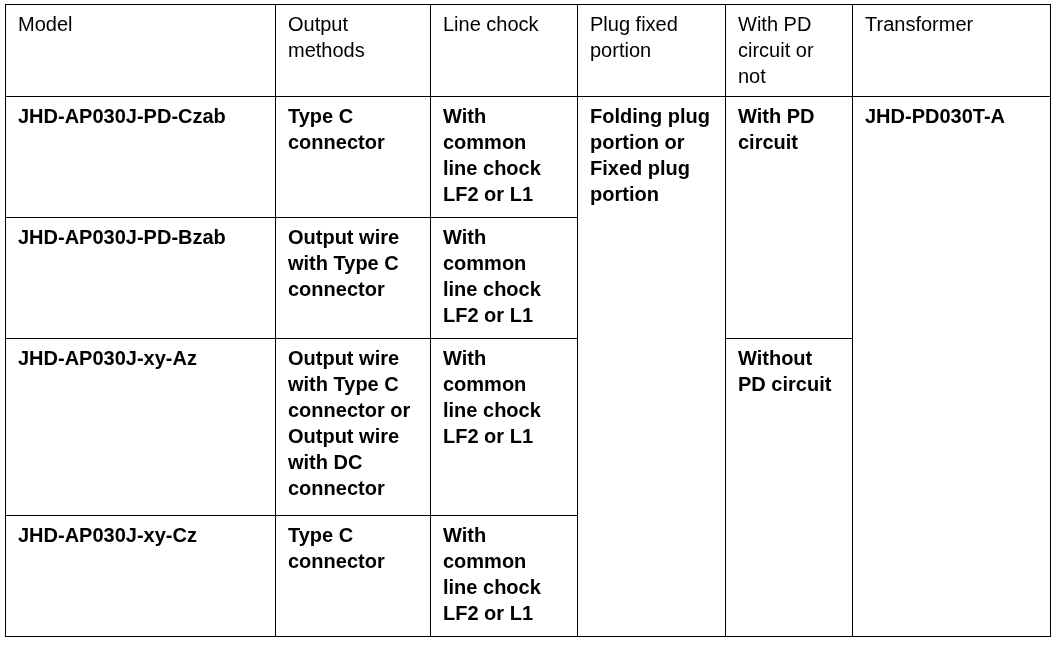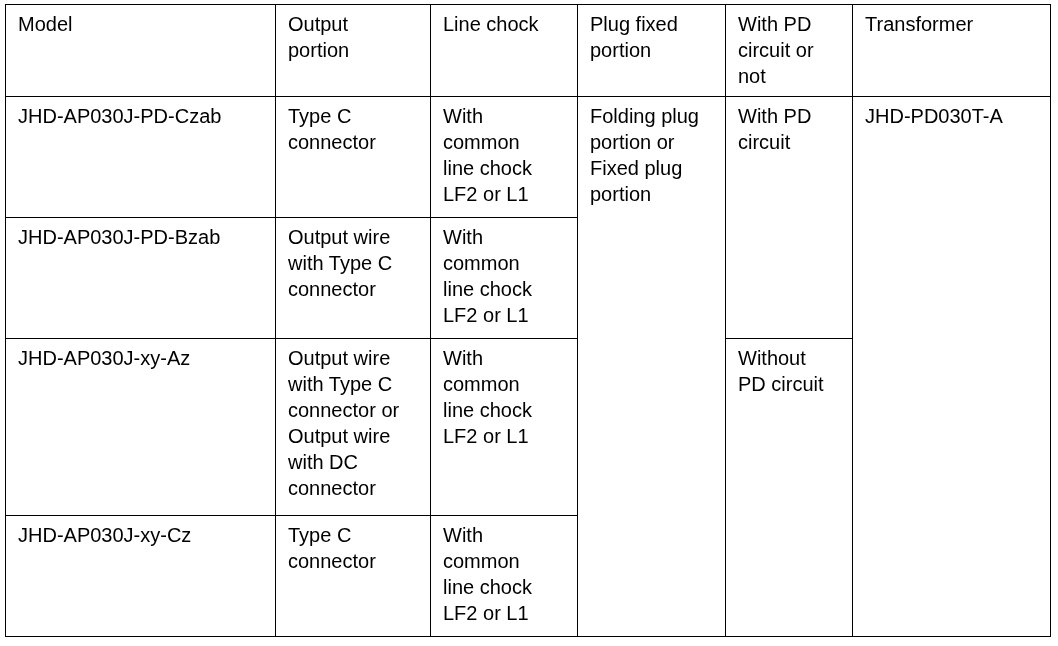--- a/index.html
+++ b/index.html
@@ -30,21 +30,21 @@
     border-collapse: collapse;
     table-layout: fixed;
     background: #ffffff;
   }
   table.spec-table td {
     border: 1px solid #000000;
     vertical-align: top;
     padding: 6px 0 0 12px;
     font-size: 20px;
     line-height: 26px;
-    font-weight: normal;
+    font-weight: bold;
     color: #000000;
     word-wrap: break-word;
     overflow-wrap: break-word;
     background: #ffffff;
   }
   table.spec-table tr.header-row td {
     font-weight: normal;
   }
   
   col.c-model       { width: 270px; }
@@ -72,21 +72,21 @@
       <col class="c-pd">
       <col class="c-transformer">
     </colgroup>
     <tbody>
       <tr class="header-row">
         <td>
           <span class="cell-text">Model</span>
         </td>
         <td>
           <span class="cell-text">Output
-portion</span>
+methods</span>
         </td>
         <td>
           <span class="cell-text">Line chock</span>
         </td>
         <td>
           <span class="cell-text">Plug fixed
 portion</span>
         </td>
         <td>
           <span class="cell-text">With PD

